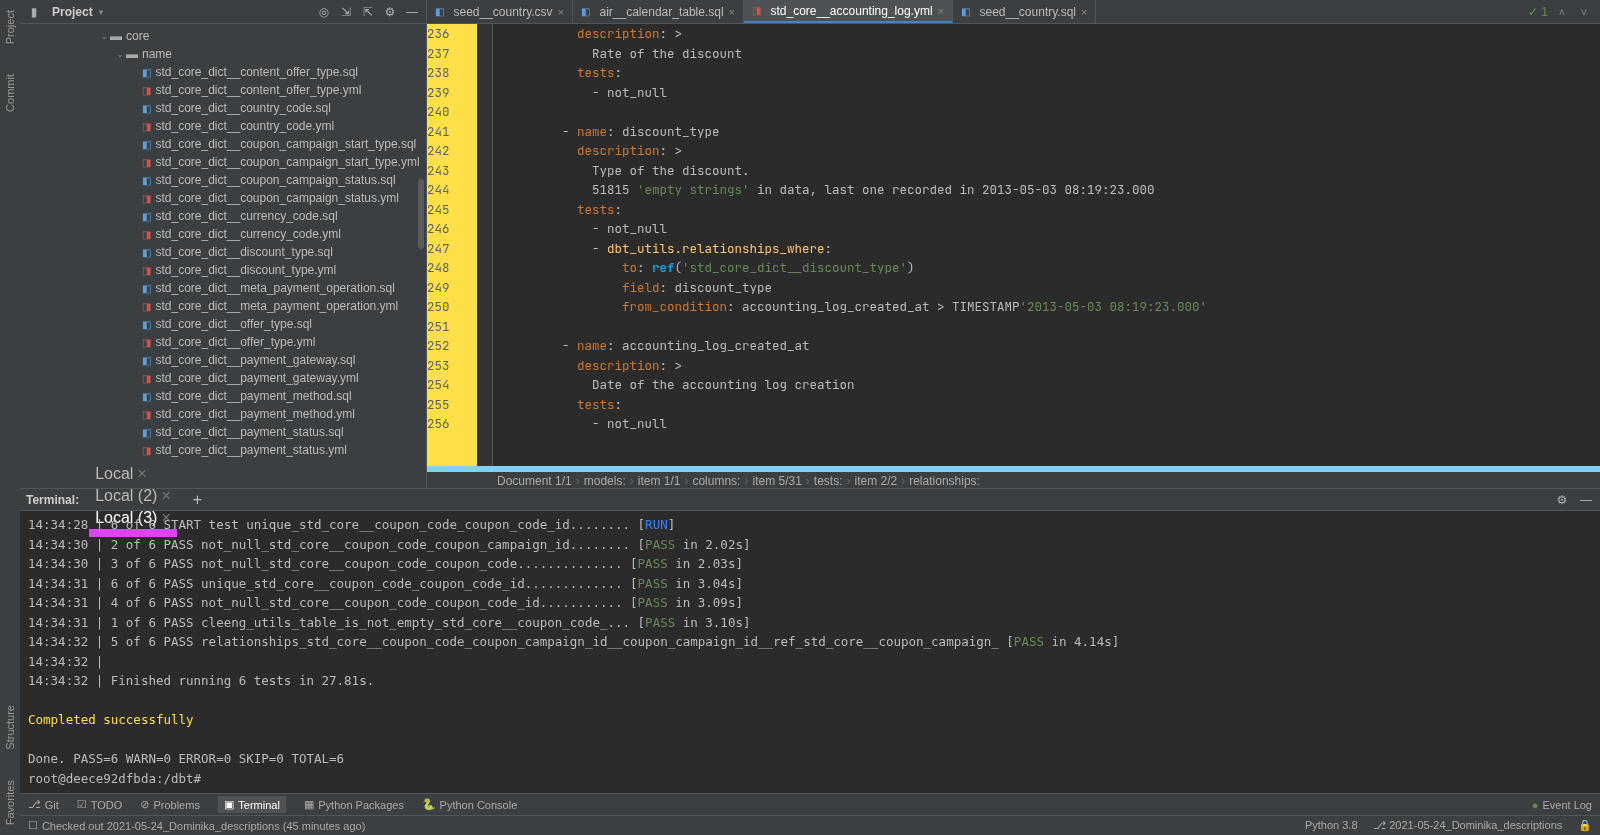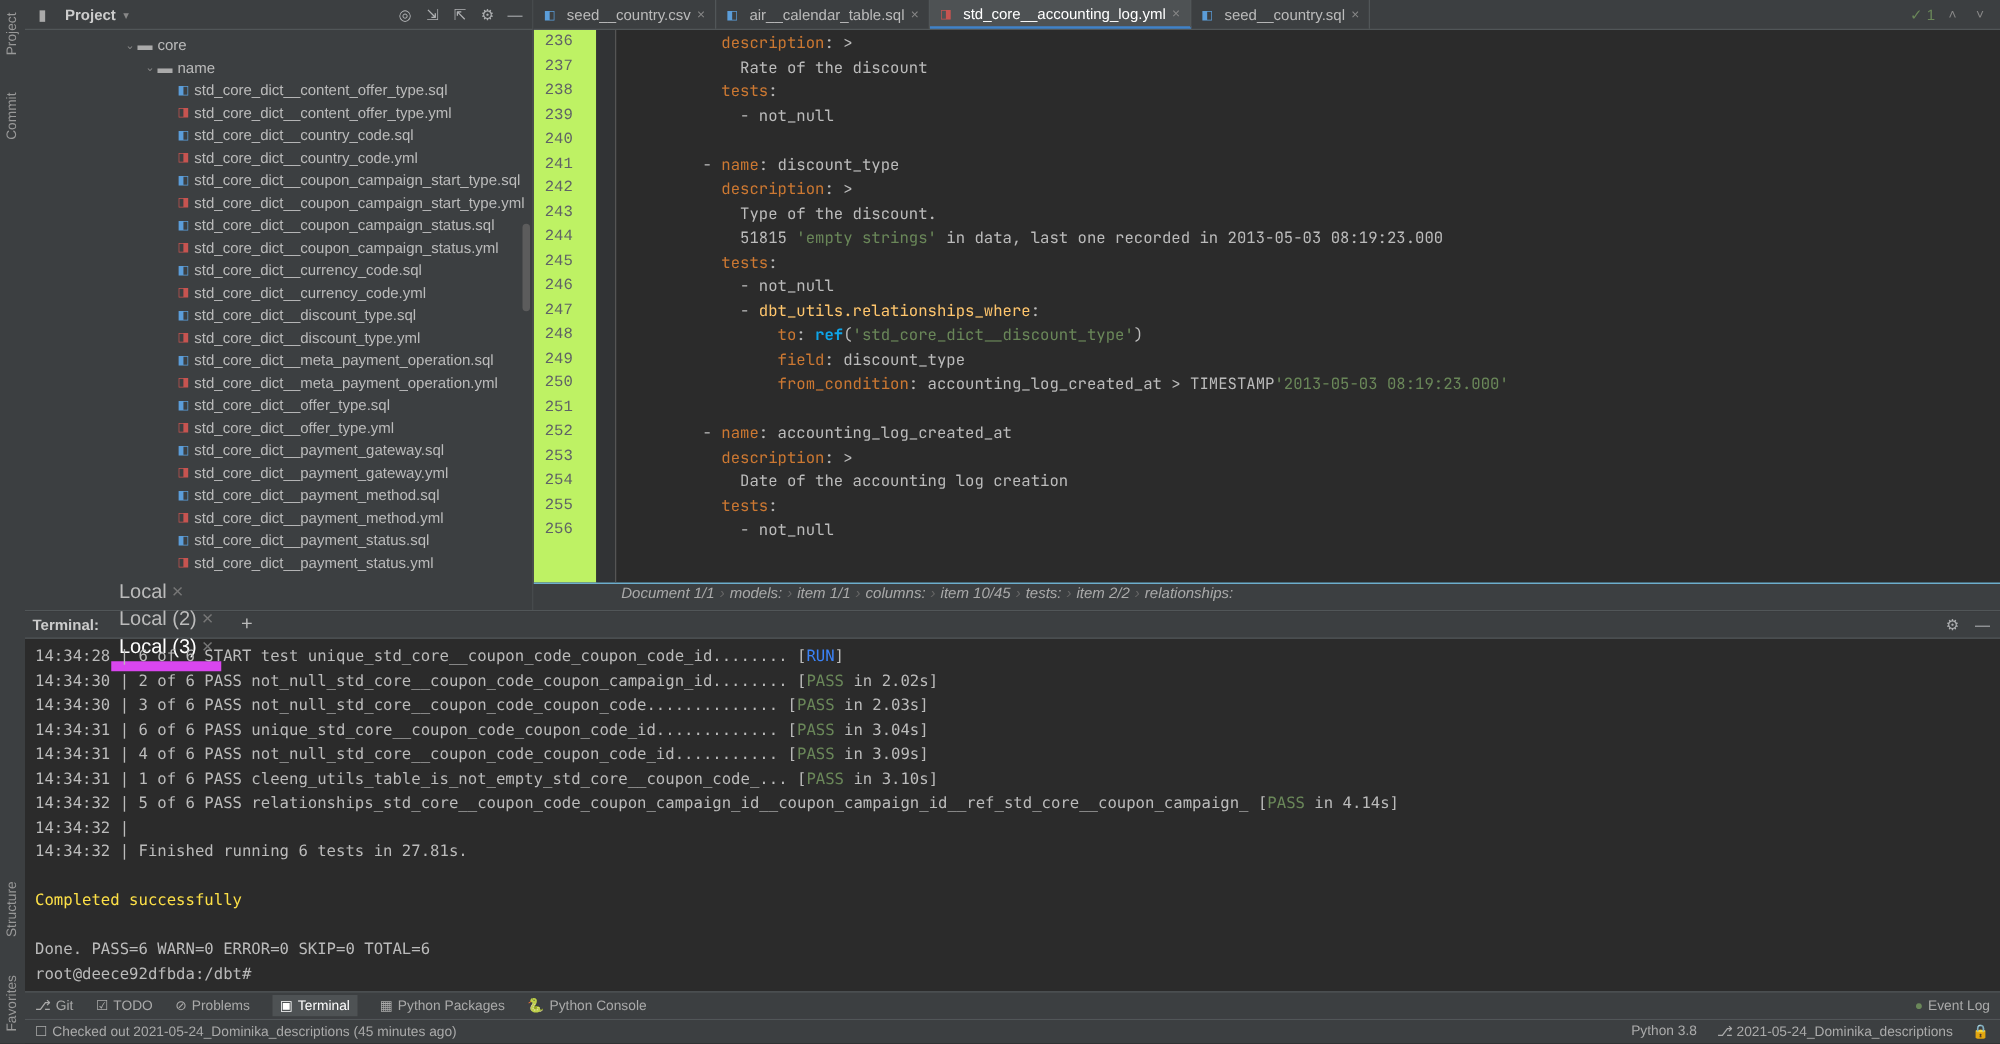--- a/index.html
+++ b/index.html
@@ -31,29 +31,29 @@
 .yml-icon { color: #c75450; }
 .scroll-thumb { position: absolute; right: 2px; width: 6px; background: #5c5c5c; border-radius: 3px; }
 
 .editor { flex: 1; display: flex; flex-direction: column; background: #2b2b2b; }
 .tabs-row { height: 24px; display: flex; align-items: stretch; background: #3c3f41; border-bottom: 1px solid #515658; }
 .tab { display: flex; align-items: center; padding: 0 8px; gap: 5px; border-right: 1px solid #515658; font-size: 12px; color: #bbb; cursor: pointer; }
 .tab.active { background: #4e5254; color: #fff; border-bottom: 2px solid #4083c9; }
 .tab .close { color: #888; font-size: 11px; }
 .tb-right { margin-left: auto; display: flex; align-items: center; gap: 6px; padding-right: 8px; font-size: 11px; }
 .code-area { flex: 1; display: flex; overflow: hidden; position: relative; font-family: "JetBrains Mono", Consolas, monospace; font-size: 12.5px; line-height: 19.5px; }
-.gutter { width: 50px; text-align: center; color: #606366; padding-right: 10px; user-select: none; background: #bef264; font-family: Liberation Mono, monospace; }
+.gutter { width: 50px; text-align: left; color: #606366; padding-right: 10px; user-select: none; background: #fde047; }
 .fold-col { width: 15px; background: #313335; }
 .indent-col { width: 20px; background: #2b2b2b; border-left: 1px solid #555; }
 .code { flex: 1; background: #2b2b2b; white-space: pre; padding-left: 5px; }
 .tok-key { color: #cc7832; }
 .tok-str { color: #6a8759; }
 .tok-name { color: #0ea5e9; font-weight: bold; }
 .tok-fn { color: #ffc66d; }
-.breadcrumb-row { height: 22px; display: flex; align-items: flex-start; padding: 0 10px 0 70px; background: #3c3f41; border-top: 1px solid #7dd3fc; gap: 4px; font-size: 12px; color: #aaa; font-style: italic; }
+.breadcrumb-row { height: 22px; display: flex; align-items: flex-end; padding: 0 10px 0 70px; background: #3c3f41; border-top: 6px solid #7dd3fc; gap: 4px; font-size: 12px; color: #aaa; }
 .crumb-sep { color: #666; }
 
 .terminal-panel { background: #2b2b2b; border-top: 1px solid #515658; display: flex; flex-direction: column; }
 .term-tabs { height: 22px; display: flex; align-items: center; background: #3c3f41; padding: 0 6px; gap: 10px; border-bottom: 1px solid #515658; }
 .term-label { font-weight: bold; color: #ccc; }
 .term-tab { color: #bbb; cursor: pointer; padding: 2px 6px; font-size: 16px; display: flex; gap: 4px; align-items: center; }
 .term-tab.active { color: #fff; border-bottom: 8px solid #d946ef; }
 .term-body { flex: 1; font-family: Consolas, monospace; font-size: 12.5px; line-height: 19.5px; padding: 4px 8px; white-space: pre; color: #bbb; overflow: auto; }
 .term-pass { color: #6a8759; }
 .term-run { color: #3b82f6; }
@@ -256,21 +256,21 @@
         </div>
         <div class="breadcrumb-row" id="crumbs">
             <span>Document 1/1</span>
             <span class="crumb-sep">›</span>
             <span>models:</span>
             <span class="crumb-sep">›</span>
             <span>item 1/1</span>
             <span class="crumb-sep">›</span>
             <span>columns:</span>
             <span class="crumb-sep">›</span>
-            <span>item 10/45</span>
+            <span>item 5/31</span>
             <span class="crumb-sep">›</span>
             <span>tests:</span>
             <span class="crumb-sep">›</span>
             <span>item 2/2</span>
             <span class="crumb-sep">›</span>
             <span>relationships:</span>
           </div>
       </div>
     </div>
 

